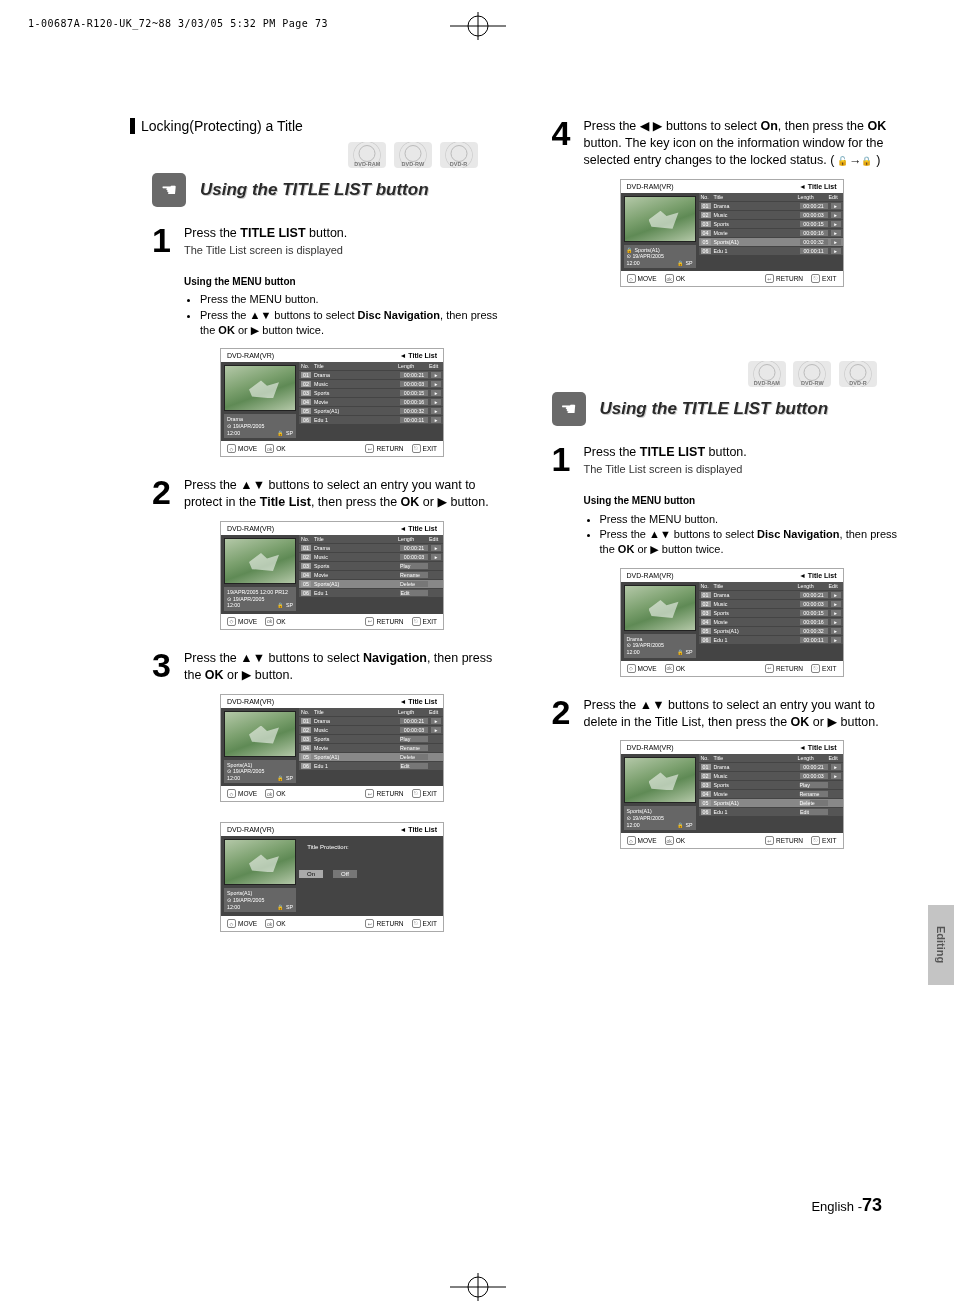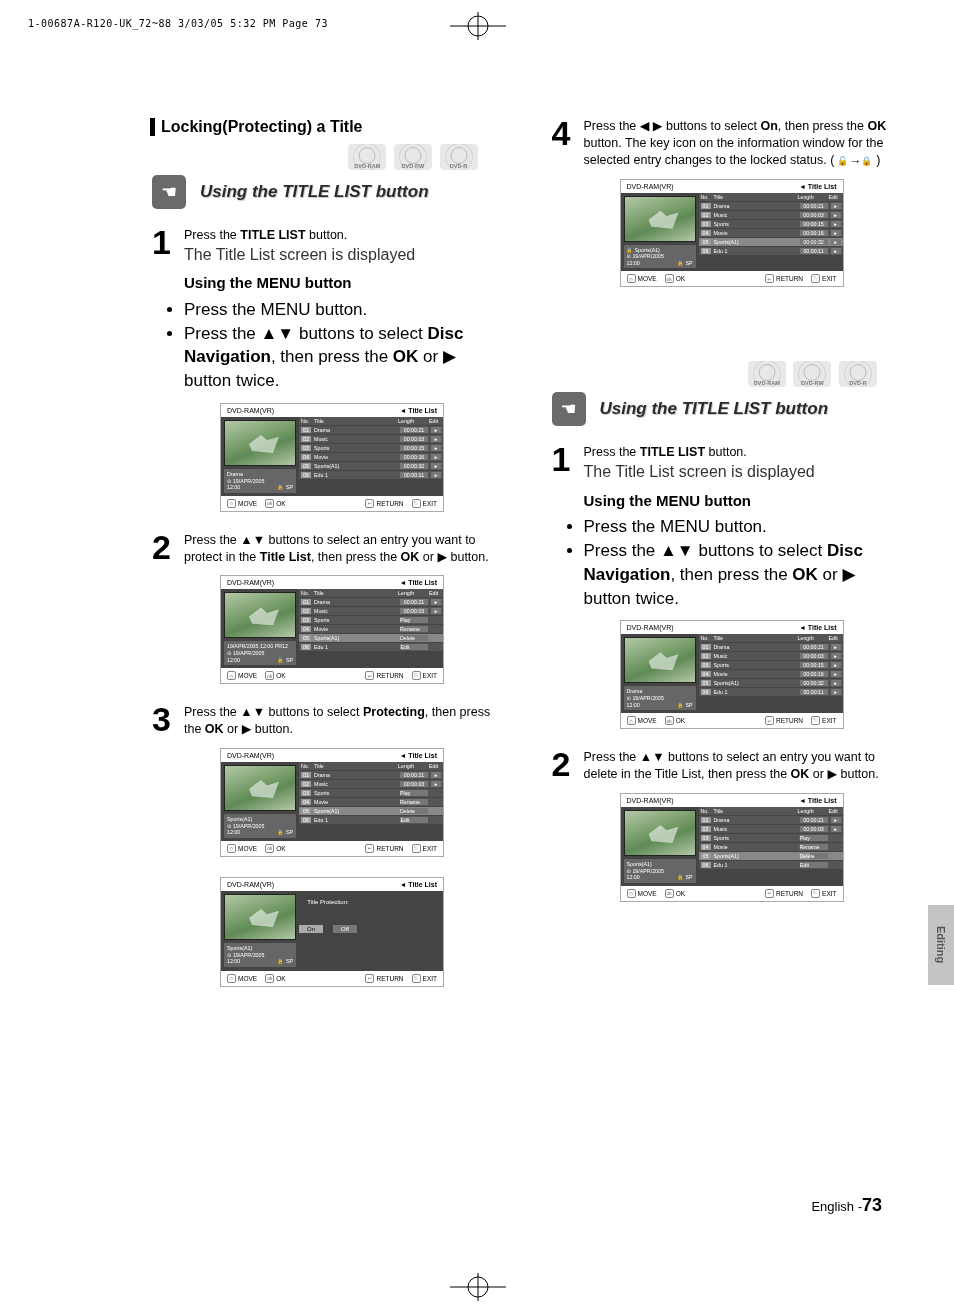--- a/index.html
+++ b/index.html
@@ -2,35 +2,35 @@
 <html><head>
 <meta charset="utf-8">
 <style>
   * { box-sizing: border-box; margin: 0; padding: 0; }
   body { font-family: Arial, Helvetica, sans-serif; background: #fff; color: #000; width: 954px; height: 1316px; position: relative; font-size: 13px; }
   .header-line { position: absolute; top: 18px; left: 28px; font-size: 10px; font-family: monospace; letter-spacing: 0.5px; }
   .cropmark-top { position: absolute; top: 12px; left: 438px; }
   .cropmark-bot { position: absolute; bottom: 12px; left: 438px; }
   .content { position: absolute; top: 118px; left: 130px; right: 55px; display: flex; gap: 30px; }
   .col { flex: 1; }
-  .section-title { font-size: 16px; font-weight: bold; border-left: 5px solid #000; padding-left: 6px; margin-bottom: 8px; margin-left: 20px; }
+  .section-title { font-size: 14px; font-weight: normal; border-left: 5px solid #000; padding-left: 6px; margin-bottom: 8px; }
   .intro { font-size: 12px; line-height: 1.35; margin-left: 22px; margin-bottom: 14px; }
   .disc-row { text-align: right; margin: 4px 22px 4px 0; }
   .disc { display: inline-flex; flex-direction: column; align-items: center; width: 38px; height: 26px; background: radial-gradient(circle, #e8e8e8 55%, #cfcfcf 58%, #e8e8e8 62%); border-radius: 4px; margin-left: 4px; font-size: 5.5px; font-weight: bold; color: #777; justify-content: flex-end; padding-bottom: 1px; position: relative; }
   .disc::before { content:""; position:absolute; top:3px; left:50%; transform:translateX(-50%); width:15px; height:15px; border:1px solid #bbb; border-radius:50%; }
   .using-row { display: flex; align-items: center; gap: 14px; margin: 4px 0 18px 22px; }
   .hand-icon { width: 34px; height: 34px; background: #6a6a6a; border-radius: 5px; display:flex; align-items:center; justify-content:center; font-size:18px; color:#fff; }
   .using-text { font-size: 17px; font-weight: bold; font-style: italic; color: #2a2a2a; text-shadow: 1px 1px 0 #ccc; }
   .step { display: flex; gap: 6px; margin-left: 22px; margin-bottom: 10px; }
   .step-num { font-size: 34px; font-weight: bold; line-height: 0.9; min-width: 26px; }
   .step-body { font-size: 12.5px; line-height: 1.35; }
-  .step-body .sub { font-size: 16px; color:#333; }
+  .step-body .sub { font-size: 11px; color:#333; }
   .step-body strong { font-weight: bold; }
-  .sub-heading { font-weight: bold; font-size: 15px; margin: 8px 0 4px; }
-  .bullet-list { list-style: disc; font-size: 17px; line-height: 1.4; }
+  .sub-heading { font-weight: bold; font-size: 10px; margin: 16px 0 4px; }
+  .bullet-list { list-style: disc; margin-left: 16px; font-size: 11px; line-height: 1.4; }
   .screen { margin: 10px 0 20px 90px; width: 224px; }
   .screen-inner { border: 1px solid #aaa; background: #fff; }
   .screen-top { display: flex; justify-content: space-between; padding: 3px 6px; font-size: 7px; background: #fff; }
   .screen-top .tlabel { color:#000; font-weight: bold; }
   .screen-top .tlabel::before { content:"◄ "; }
   .screen-body { display: flex; background: #444; }
   .preview-side { width: 78px; padding: 3px; display:flex; flex-direction:column; gap:3px;}
   .preview-img { width: 72px; height: 46px; background: linear-gradient(160deg,#b4c8a8 0%, #7ba06e 40%, #5f8a55 60%, #b4c8a8 100%); border:1px solid #222; position:relative;}
   .preview-img::after{content:""; position:absolute; left:24px; top:14px; width:30px; height:18px; background:rgba(255,255,255,0.55); clip-path:polygon(0 50%,40% 0,60% 30%,100% 10%,80% 100%,10% 90%);}
   .info-box { background:#666; color:#fff; font-size:5.3px; padding:2px 3px; line-height:1.25;}
@@ -254,21 +254,21 @@
       <span class="fi"><span class="b">ok</span>OK</span>
       <span class="fi right"><span class="b">↩</span>RETURN</span>
       <span class="fi"><span class="b">⎋</span>EXIT</span>
     </div>
   </div>
       </div>
 
     <div class="step">
       <div class="step-num">3</div>
       <div class="step-body">
-        <span>Press the </span>▲▼<span> buttons to select </span><strong>Protecting</strong><span>, then press the </span><strong>OK</strong><span> or </span>▶<span> button.</span>
+        <span>Press the </span>▲▼<span> buttons to select </span><strong>Navigation</strong><span>, then press the </span><strong>OK</strong><span> or </span>▶<span> button.</span>
       </div>
     </div>
     <div class="screen" id="scr-C">
   <div class="screen-inner">
     <div class="screen-top">
             <span>DVD-RAM(VR)</span>
             <span class="tlabel">Title List</span>
           </div>
     <div class="screen-body">
       <div class="preview-side">

